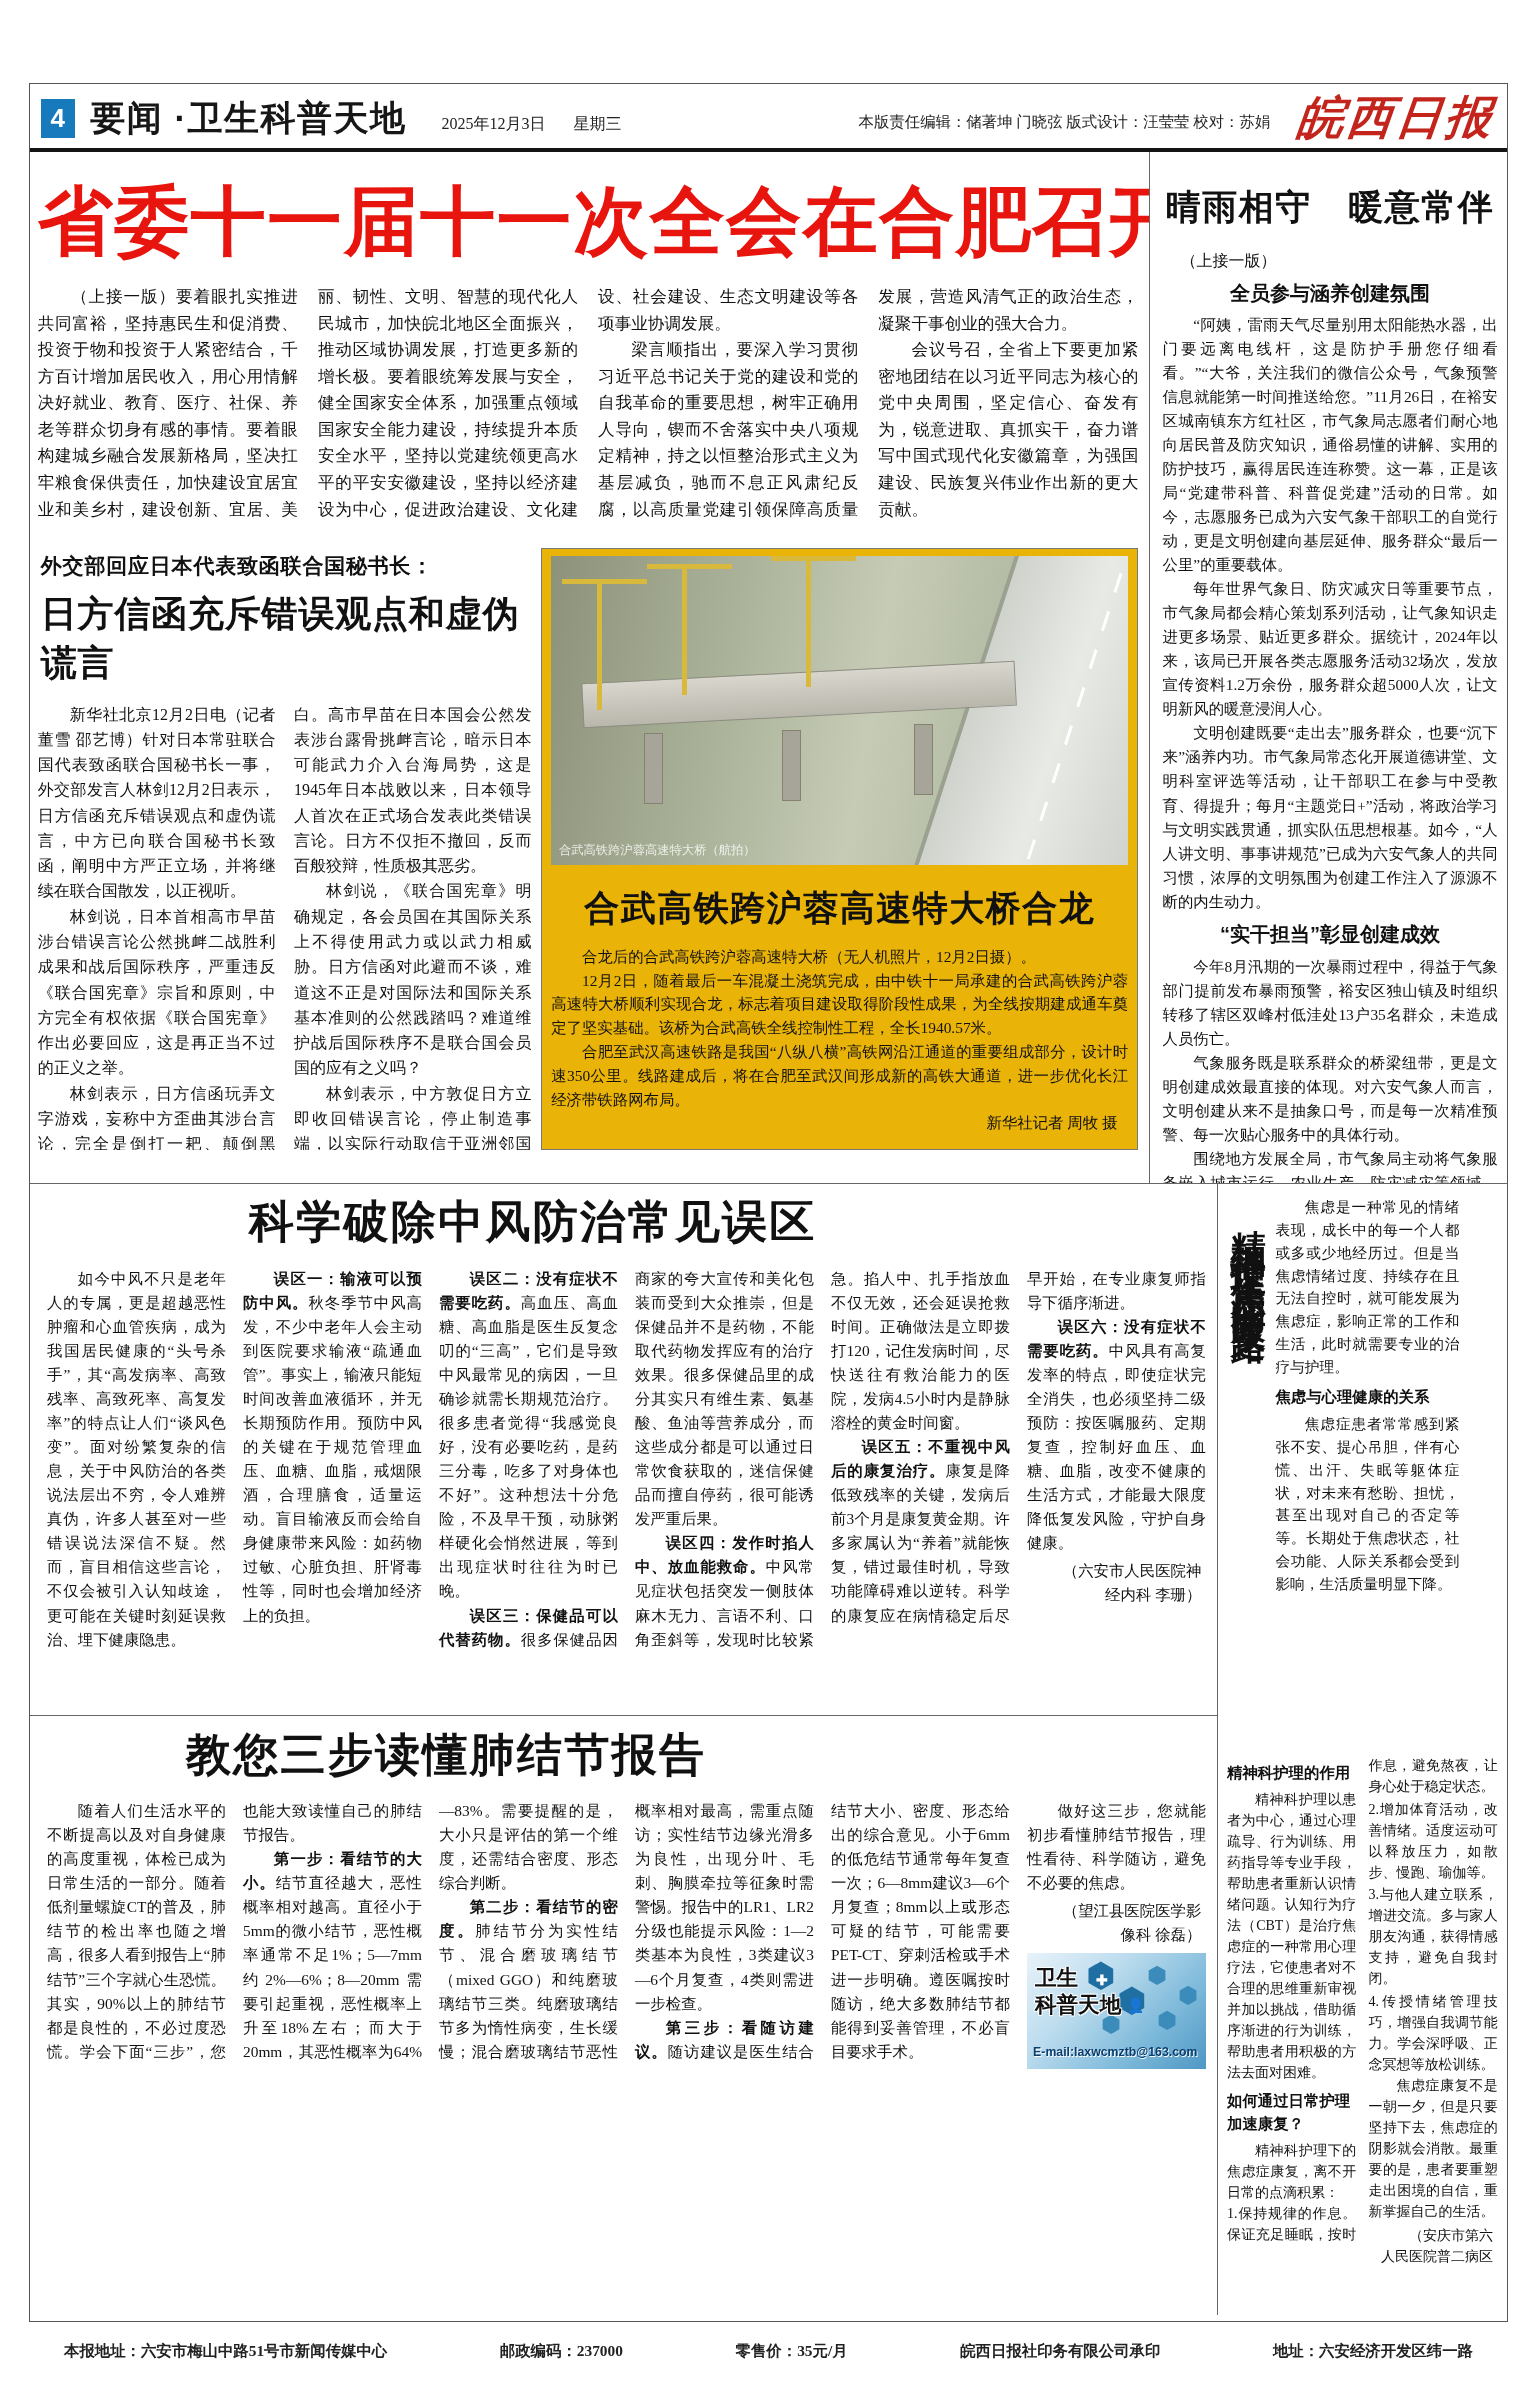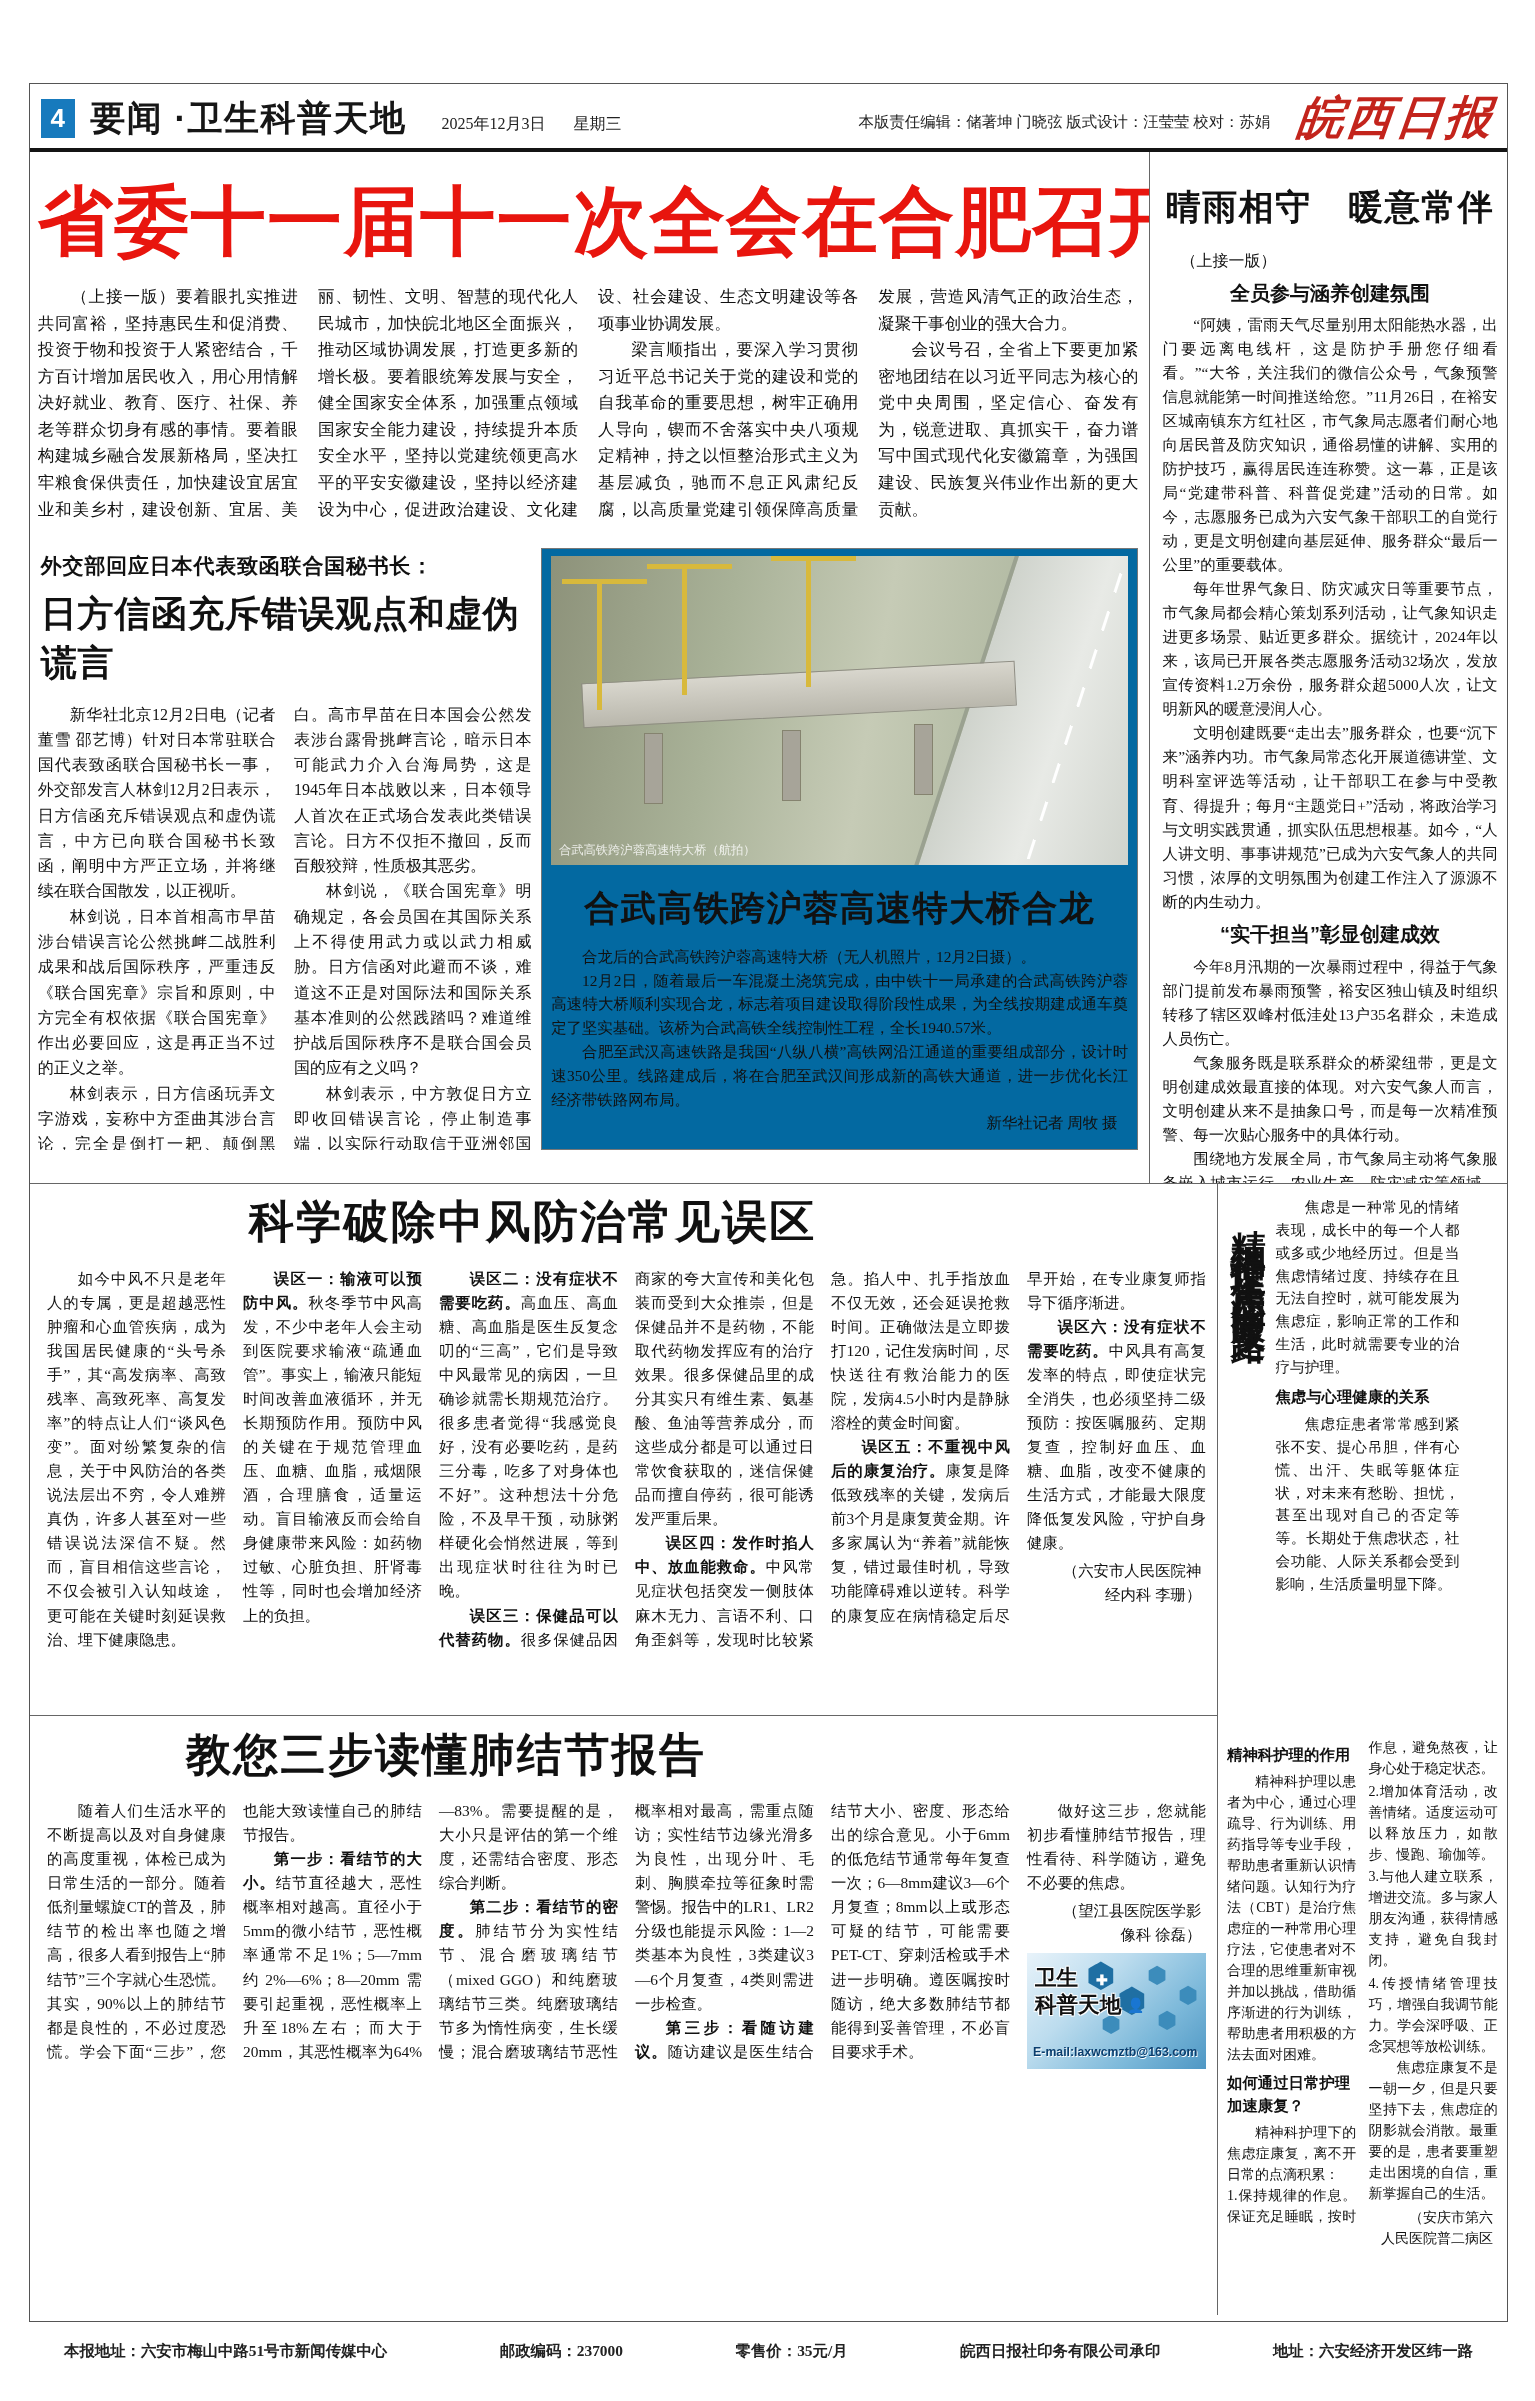--- a/index.html
+++ b/index.html
@@ -24,21 +24,21 @@
   .mainleft{width:1120px;box-sizing:border-box;padding:0 10.8px 0 7.7px;overflow:hidden;}
   .leadhead{margin-top:23px;font-family:"Liberation Sans",sans-serif;font-weight:900;color:#e8150e;
             font-size:75px;line-height:1.25;text-align:left;letter-spacing:1.5px;white-space:nowrap;}
   .leadbody{margin-top:15.4px;height:259px;overflow:hidden;column-count:4;column-gap:20px;
             font-size:16.6px;line-height:1.6;}
   .midband{display:flex;margin-top:4.6px;height:602px;overflow:hidden;}
   .japan{width:502px;padding-top:3.1px;box-sizing:border-box;}
   .kicker{font-size:21px;font-weight:bold;letter-spacing:0.8px;margin:1.5px 0 0 3.1px;}
   .jhead{font-size:36px;font-weight:900;letter-spacing:0.8px;margin:9.3px 0 14px 3.1px;}
   .jbody{column-count:2;column-gap:18.5px;height:478px;overflow:hidden;font-size:16px;line-height:1.58;}
-  .photobox{width:607px;margin-left:9.3px;border:0.8px solid #777;box-sizing:border-box;padding:7.7px 9.3px;background:#0369a1;}
+  .photobox{width:607px;margin-left:9.3px;border:0.8px solid #777;box-sizing:border-box;padding:7.7px 9.3px;background:#eab308;}
   .photo{position:relative;height:309px;overflow:hidden;background:
          linear-gradient(100deg,#8d927a 0%,#a9b298 30%,#c6cbb6 55%,#b3bba4 75%,#929c81 100%);}
   .hwy{position:absolute;right:-46px;top:-31px;width:201px;height:401px;transform:rotate(18deg);
        background:linear-gradient(90deg,#cfd3cc,#e8eae6 45%,#cfd3cc);border-left:4.6px solid #9aa190;border-right:4.6px solid #9aa190;}
   .hwy .lane{position:absolute;left:50%;top:0;width:3.1px;height:100%;background:repeating-linear-gradient(#fff 0 20px,transparent 20px 40px);}
   .deck{position:absolute;left:31px;top:116px;width:432px;height:43px;background:linear-gradient(#d8d6cd,#b9b7ac);
         border:1.5px solid #8e8c82;transform:rotate(-3deg);}
   .pier{position:absolute;width:17px;height:69px;background:#a7a499;border:0.8px solid #85836f;}
   .crane{position:absolute;width:4.6px;height:131px;background:#d8b93c;}
   .crane .jib{position:absolute;top:0;left:-35px;width:85px;height:4.6px;background:#d8b93c;}
@@ -71,21 +71,21 @@
   .logotitle{position:absolute;left:8px;top:12.3px;font-weight:900;font-size:21.6px;color:#111;
              text-shadow:0.8px 0.8px 0 #fff,-0.8px -0.8px 0 #fff,0.8px -0.8px 0 #fff,-0.8px 0.8px 0 #fff;line-height:1.25;}
   .logomail{position:absolute;left:6.2px;bottom:6.2px;font-family:"Liberation Sans",sans-serif;font-weight:bold;
             font-size:12.3px;color:#0b3e6e;text-shadow:0.8px 0.8px 0 #fff;}
   
   .acol{width:296px;border-left:0.8px solid #666;box-sizing:border-box;padding:12.3px 9.3px 0 9.3px;overflow:hidden;}
   .atop{display:flex;}
   .v-title{writing-mode:vertical-rl;font-size:35px;font-weight:900;letter-spacing:7.7px;height:515px;
            margin:6.2px 3.1px 0 0;line-height:1.15;}
   .atopcol{width:184px;font-size:14.7px;line-height:1.55;margin-left:5px;height:532px;overflow:hidden;}
-  .abottom{column-count:2;column-gap:12.3px;font-size:14px;line-height:1.5;height:531px;overflow:hidden;margin-top:9px;}
+  .abottom{column-count:2;column-gap:12.3px;font-size:14px;line-height:1.5;height:531px;overflow:hidden;margin-top:27px;}
   .asub{font-size:15.4px;text-align:left;margin:6.2px 0 4.6px;}
   .alist p{margin:0 0 1.5px;text-indent:0;text-align:justify;}
   
   .footer{position:absolute;left:29px;top:2341px;width:1479px;display:flex;justify-content:space-between;
           padding:0 35px;box-sizing:border-box;font-size:15.4px;font-weight:bold;color:#222;}
 </style>
 </head>
 <body>
 
 <div class="page">

